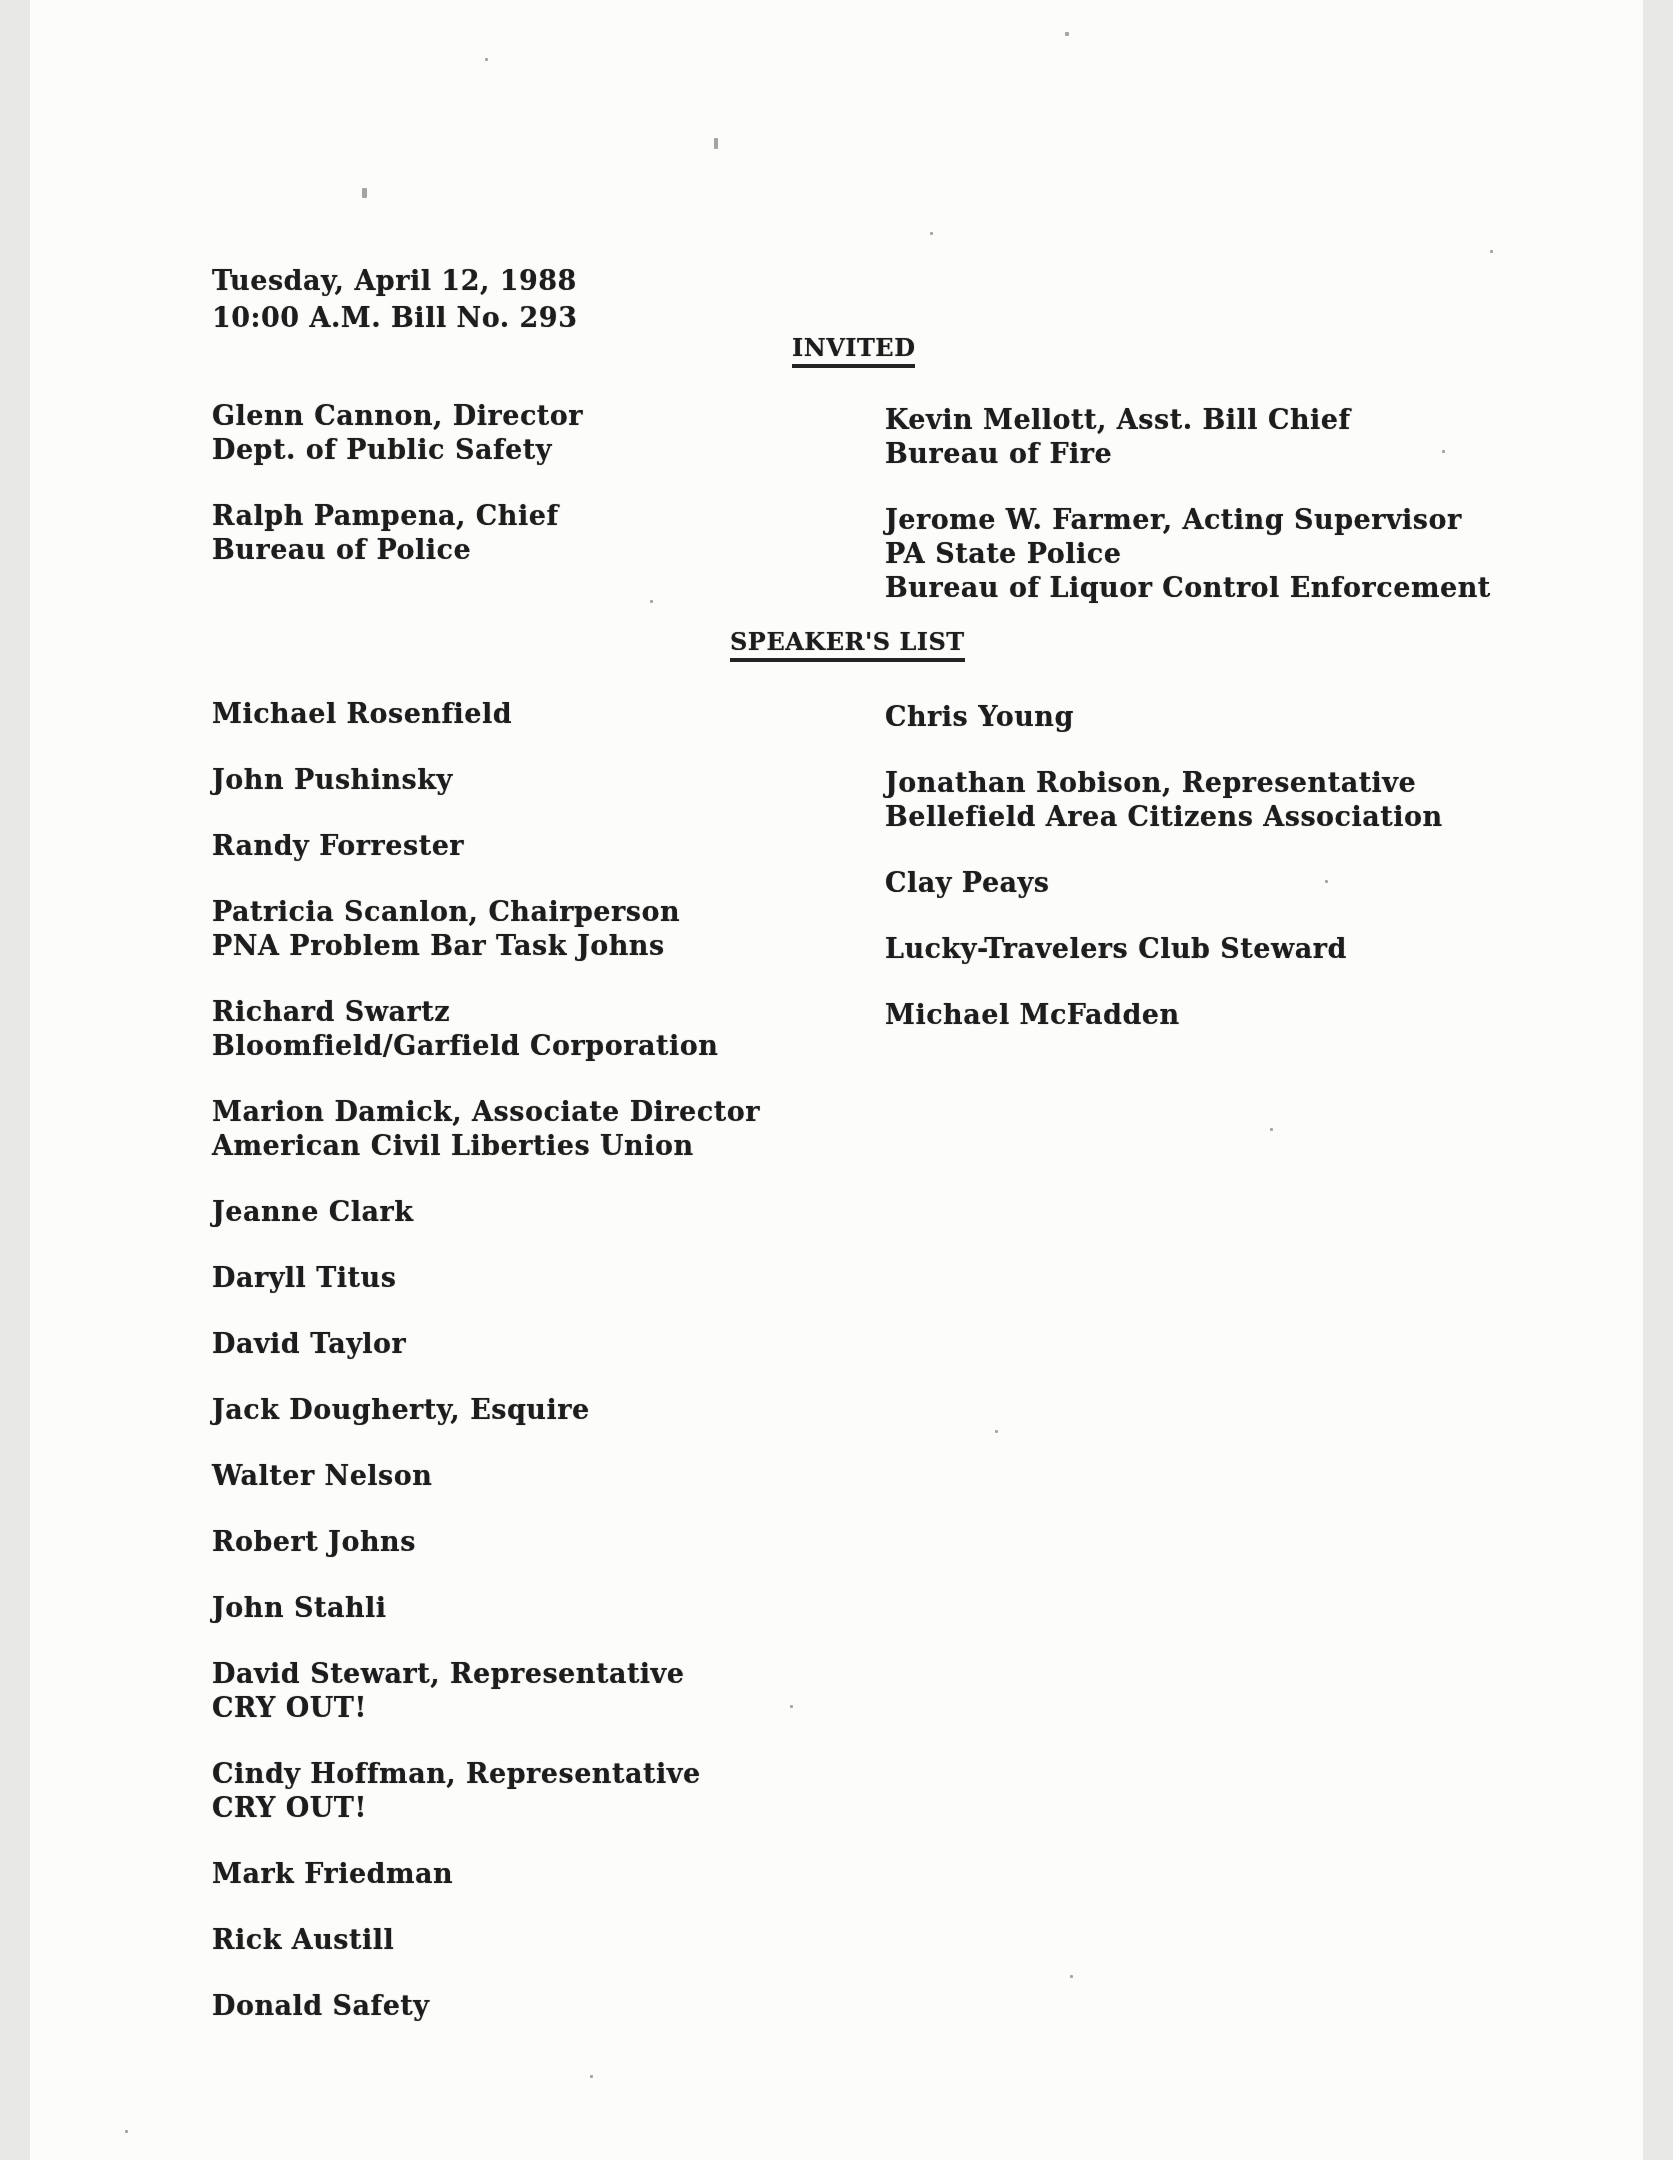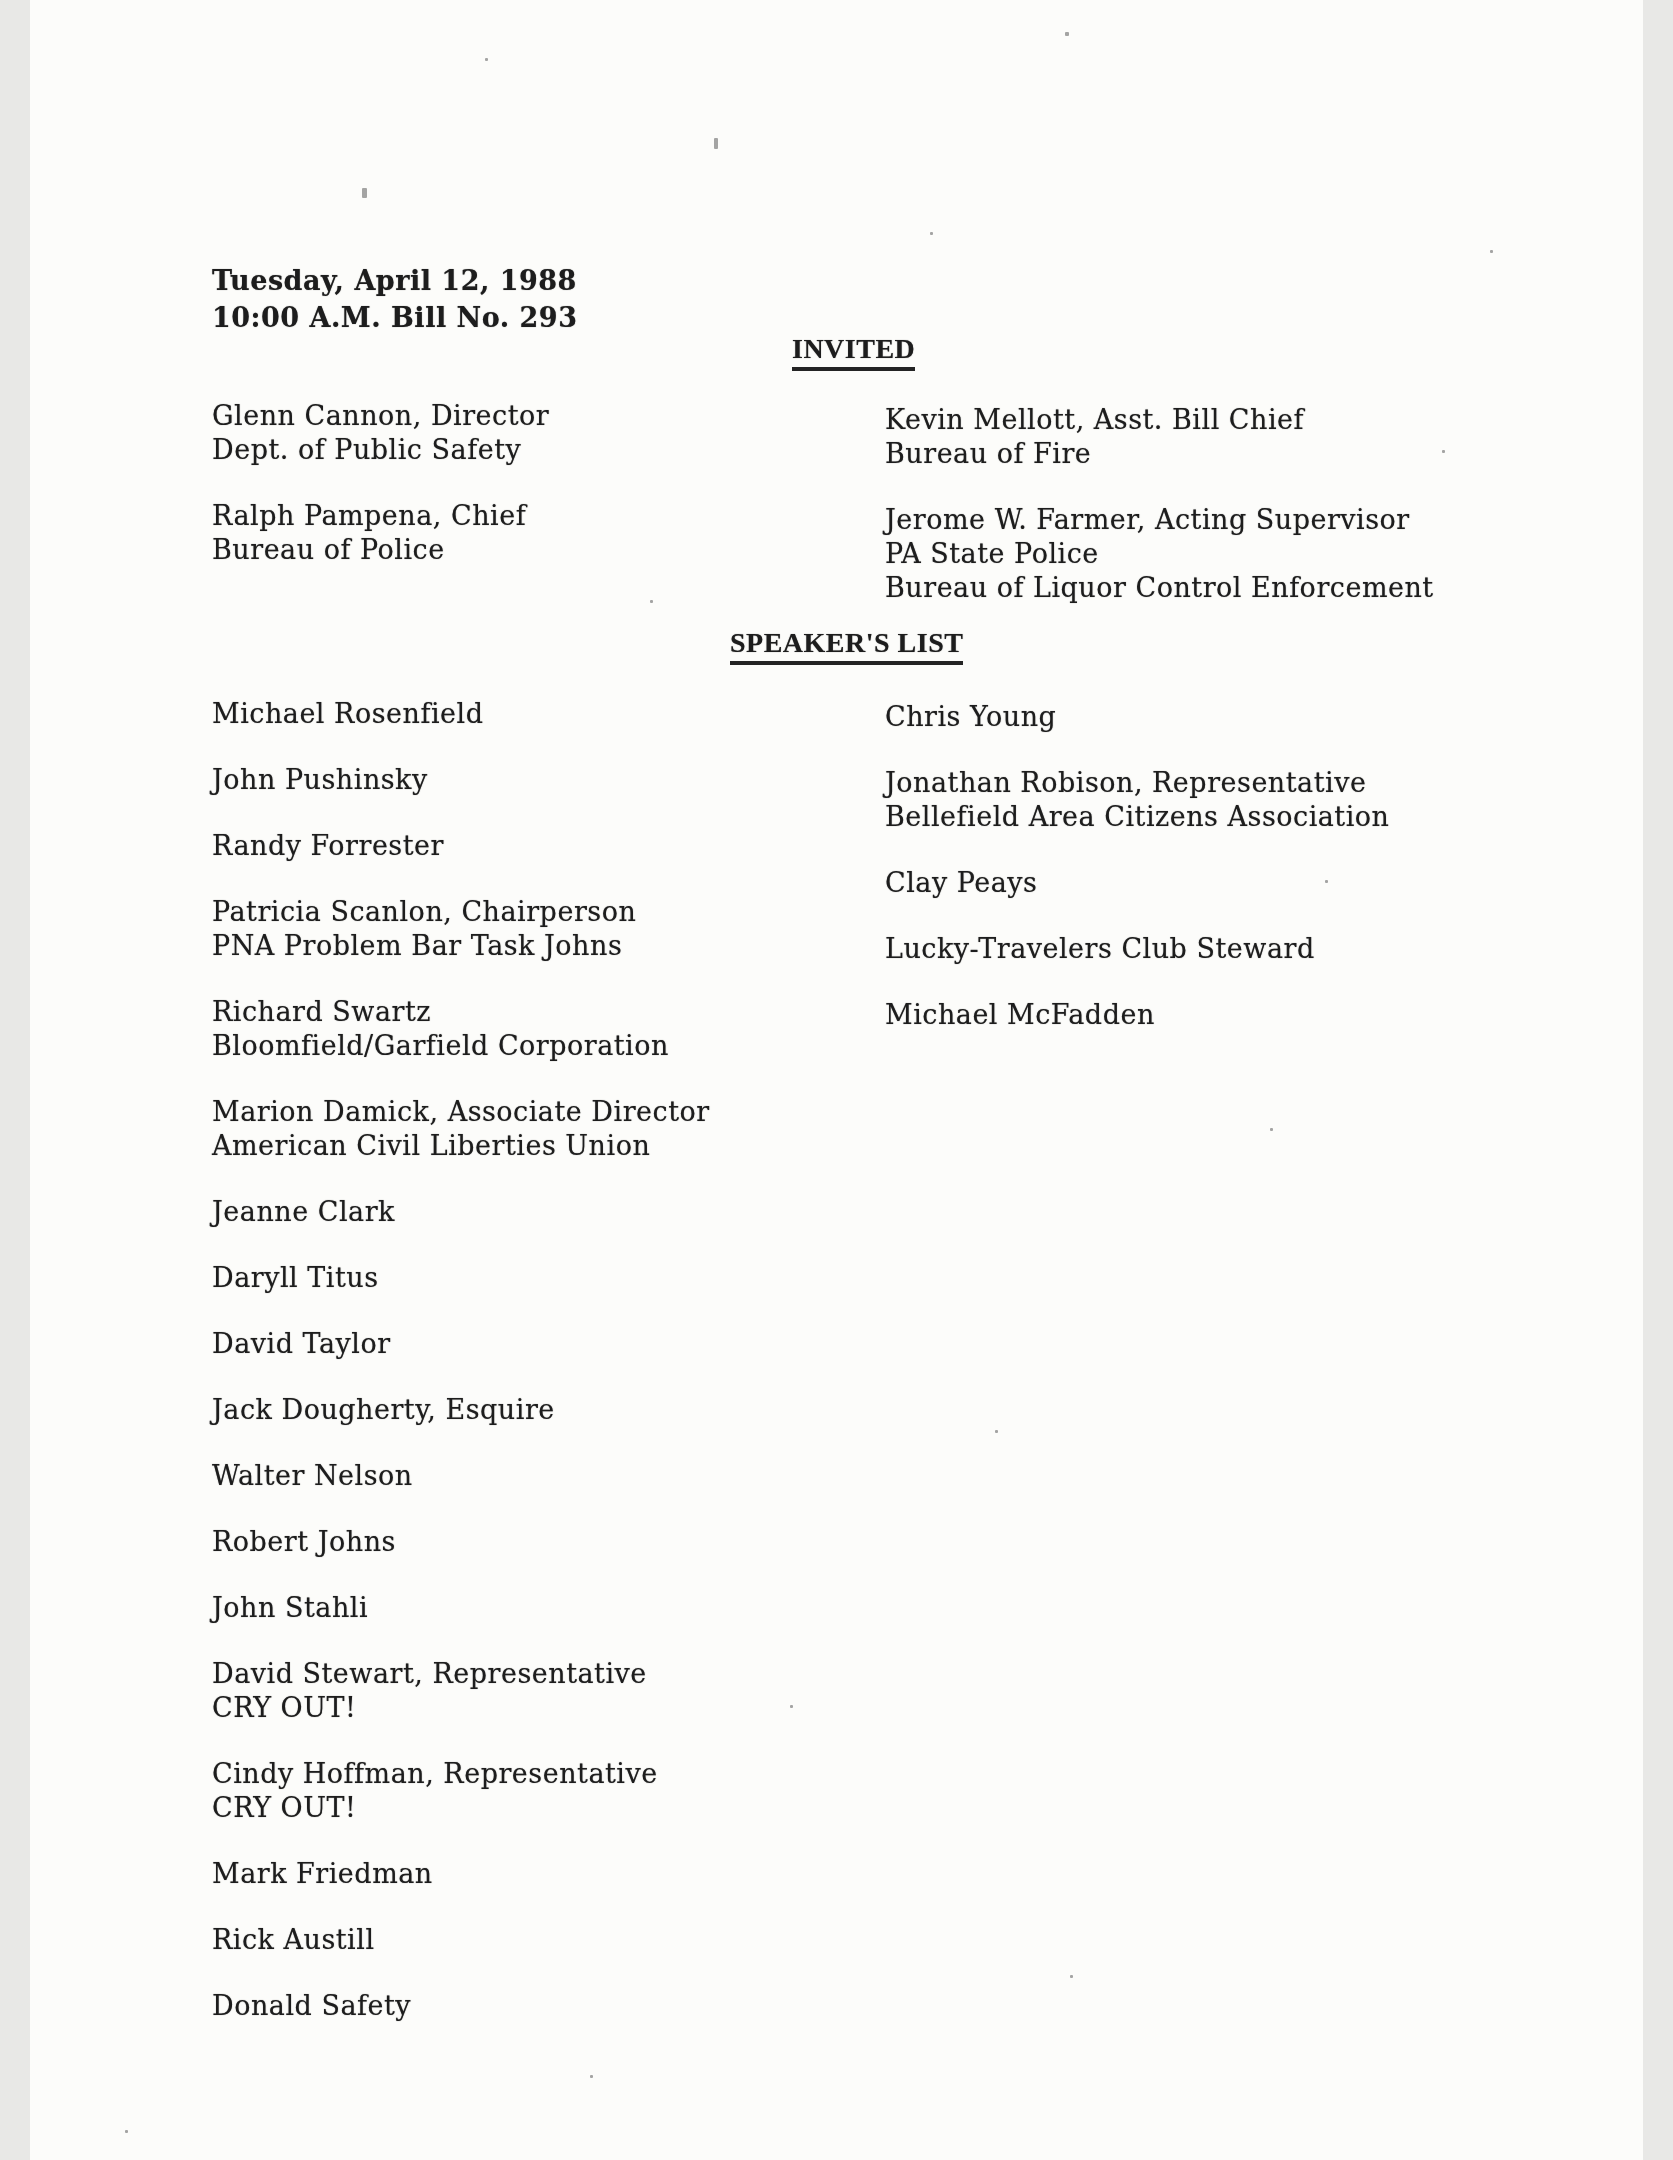--- a/index.html
+++ b/index.html
@@ -26,34 +26,34 @@
     position: absolute;
     left: 182px;
     top: 262px;
     font-size: 27px;
     font-weight: bold;
     line-height: 37px;
     white-space: nowrap;
   }
   .section-heading {
     position: absolute;
-    font-size: 28px;
+    font-size: 24px;
     font-weight: bold;
     letter-spacing: 1.5px;
     white-space: nowrap;
     border-bottom: 4px solid #242424;
     padding-bottom: 2px;
-    font-family: Liberation Serif, serif;
   }
   .heading-invited  { left: 762px; top: 333px; }
   .heading-speakers { left: 700px; top: 627px; text-align: right; }
   .col {
     position: absolute;
     white-space: nowrap;
     font-size: 27px;
+    font-weight: bold;
   }
   .col-invited-left   { left: 182px; top: 399px; }
   .col-invited-right  { left: 855px; top: 403px; }
   .col-speakers-left  { left: 182px; top: 697px; }
   .col-speakers-right { left: 855px; top: 700px; }
   .entry { margin-bottom: 32px; }
   .entry .line { line-height: 34px; }
   
   .speck {
     position: absolute;

